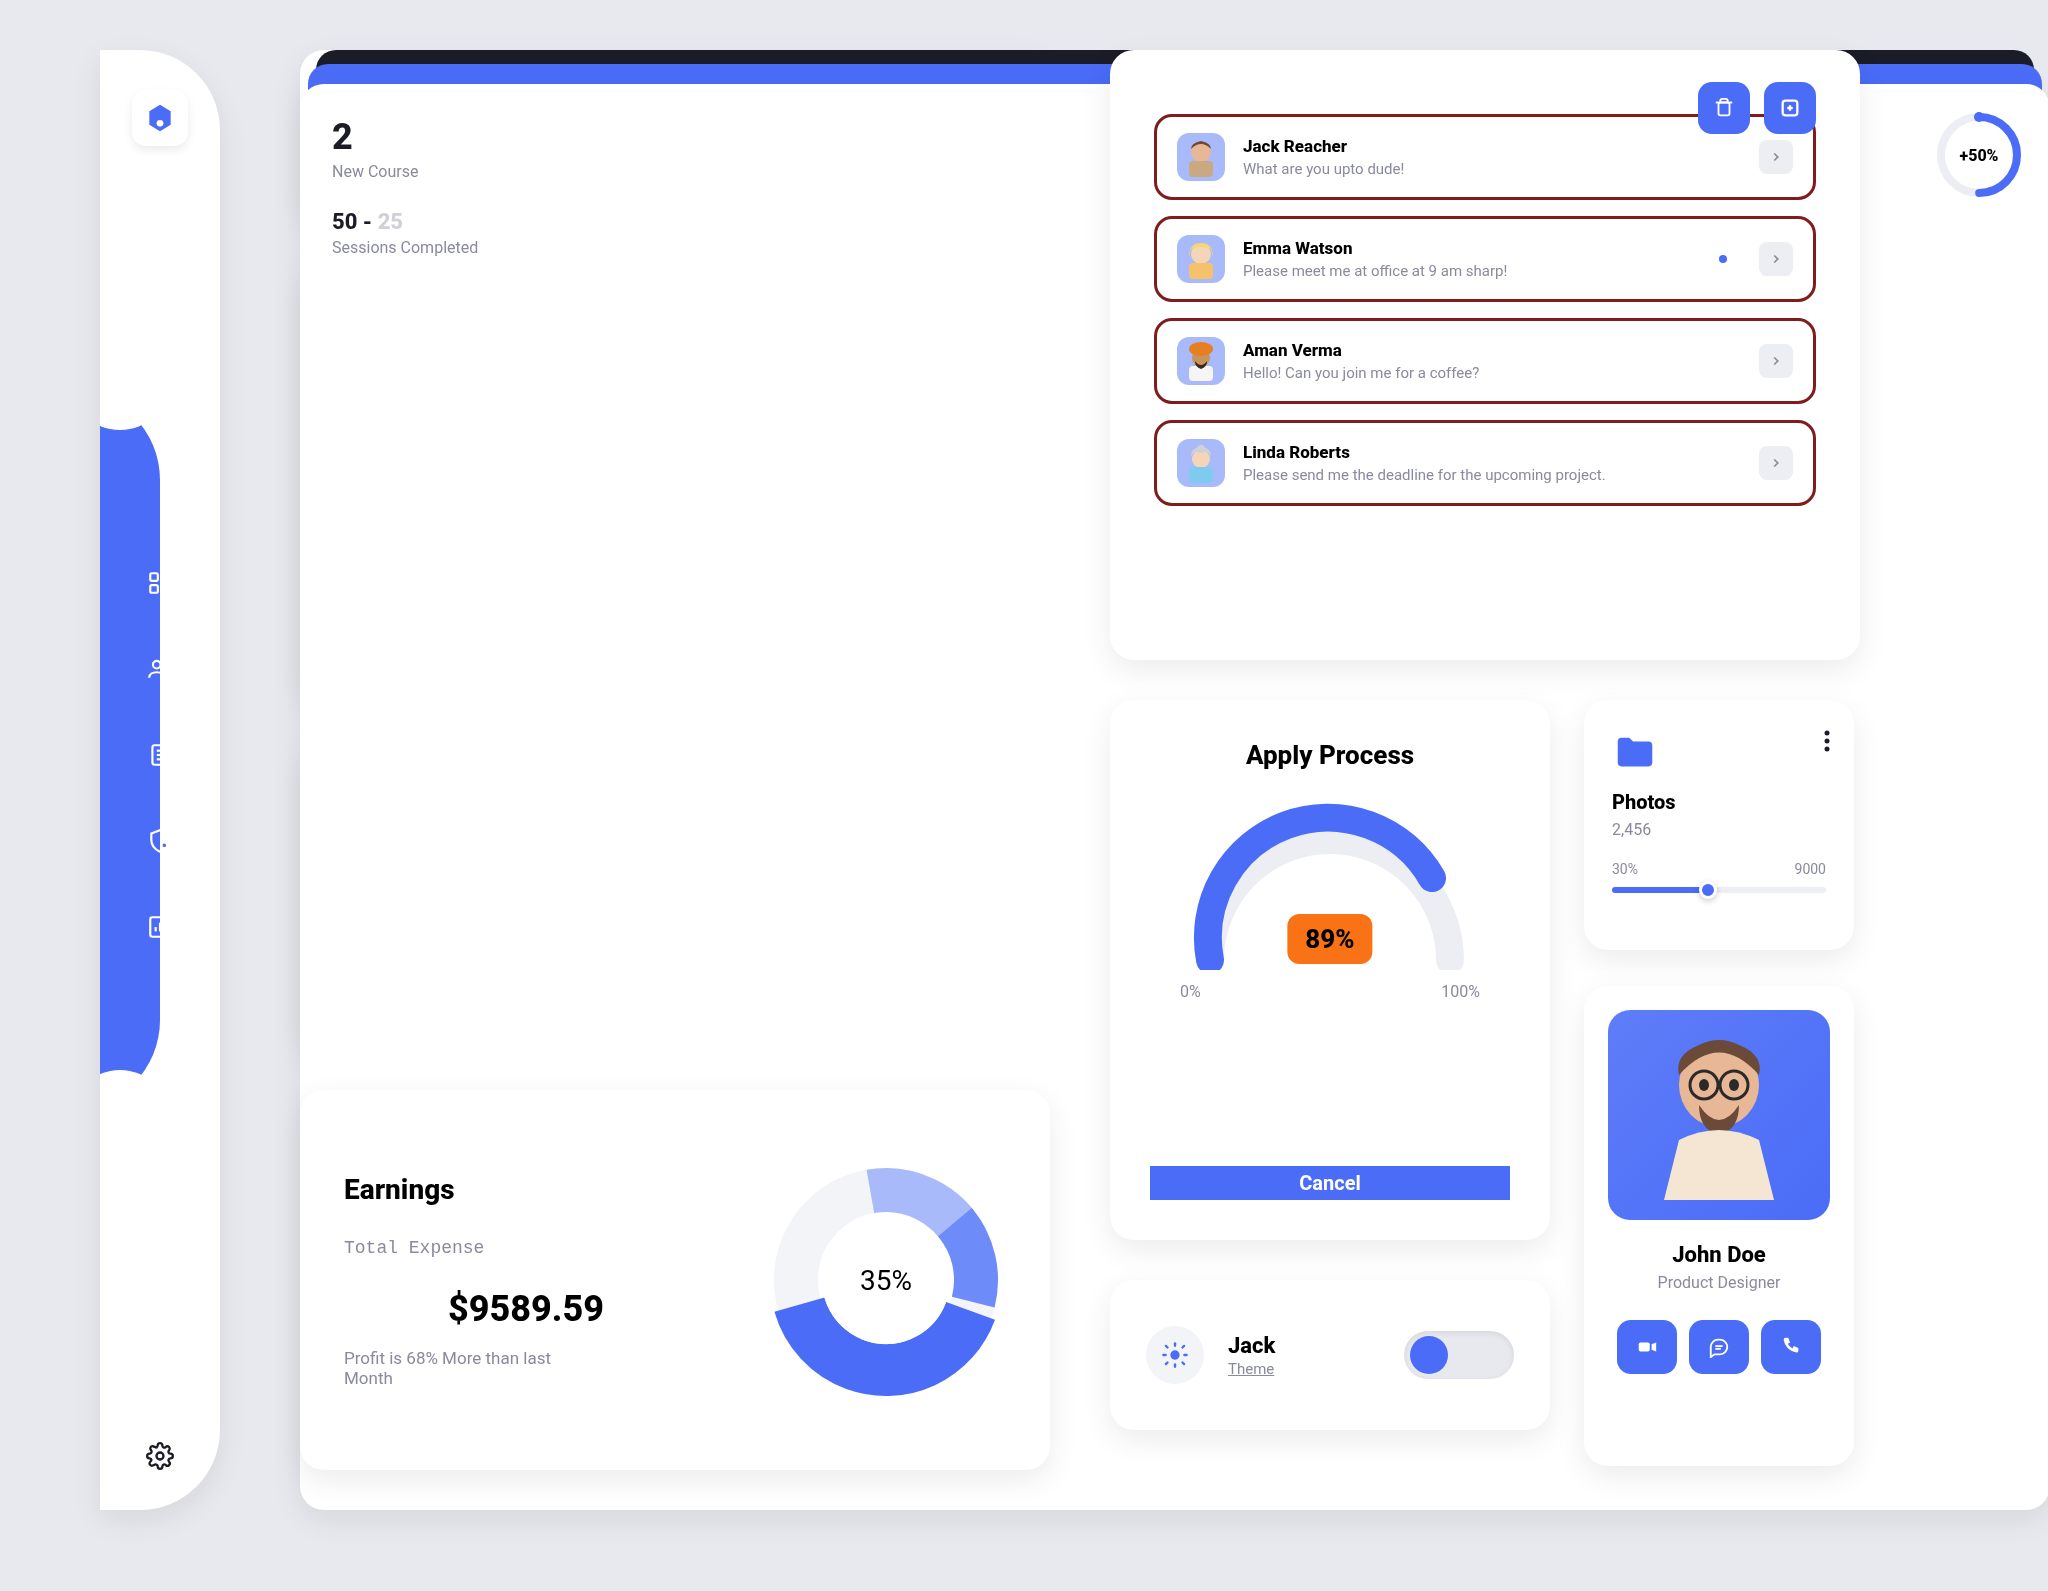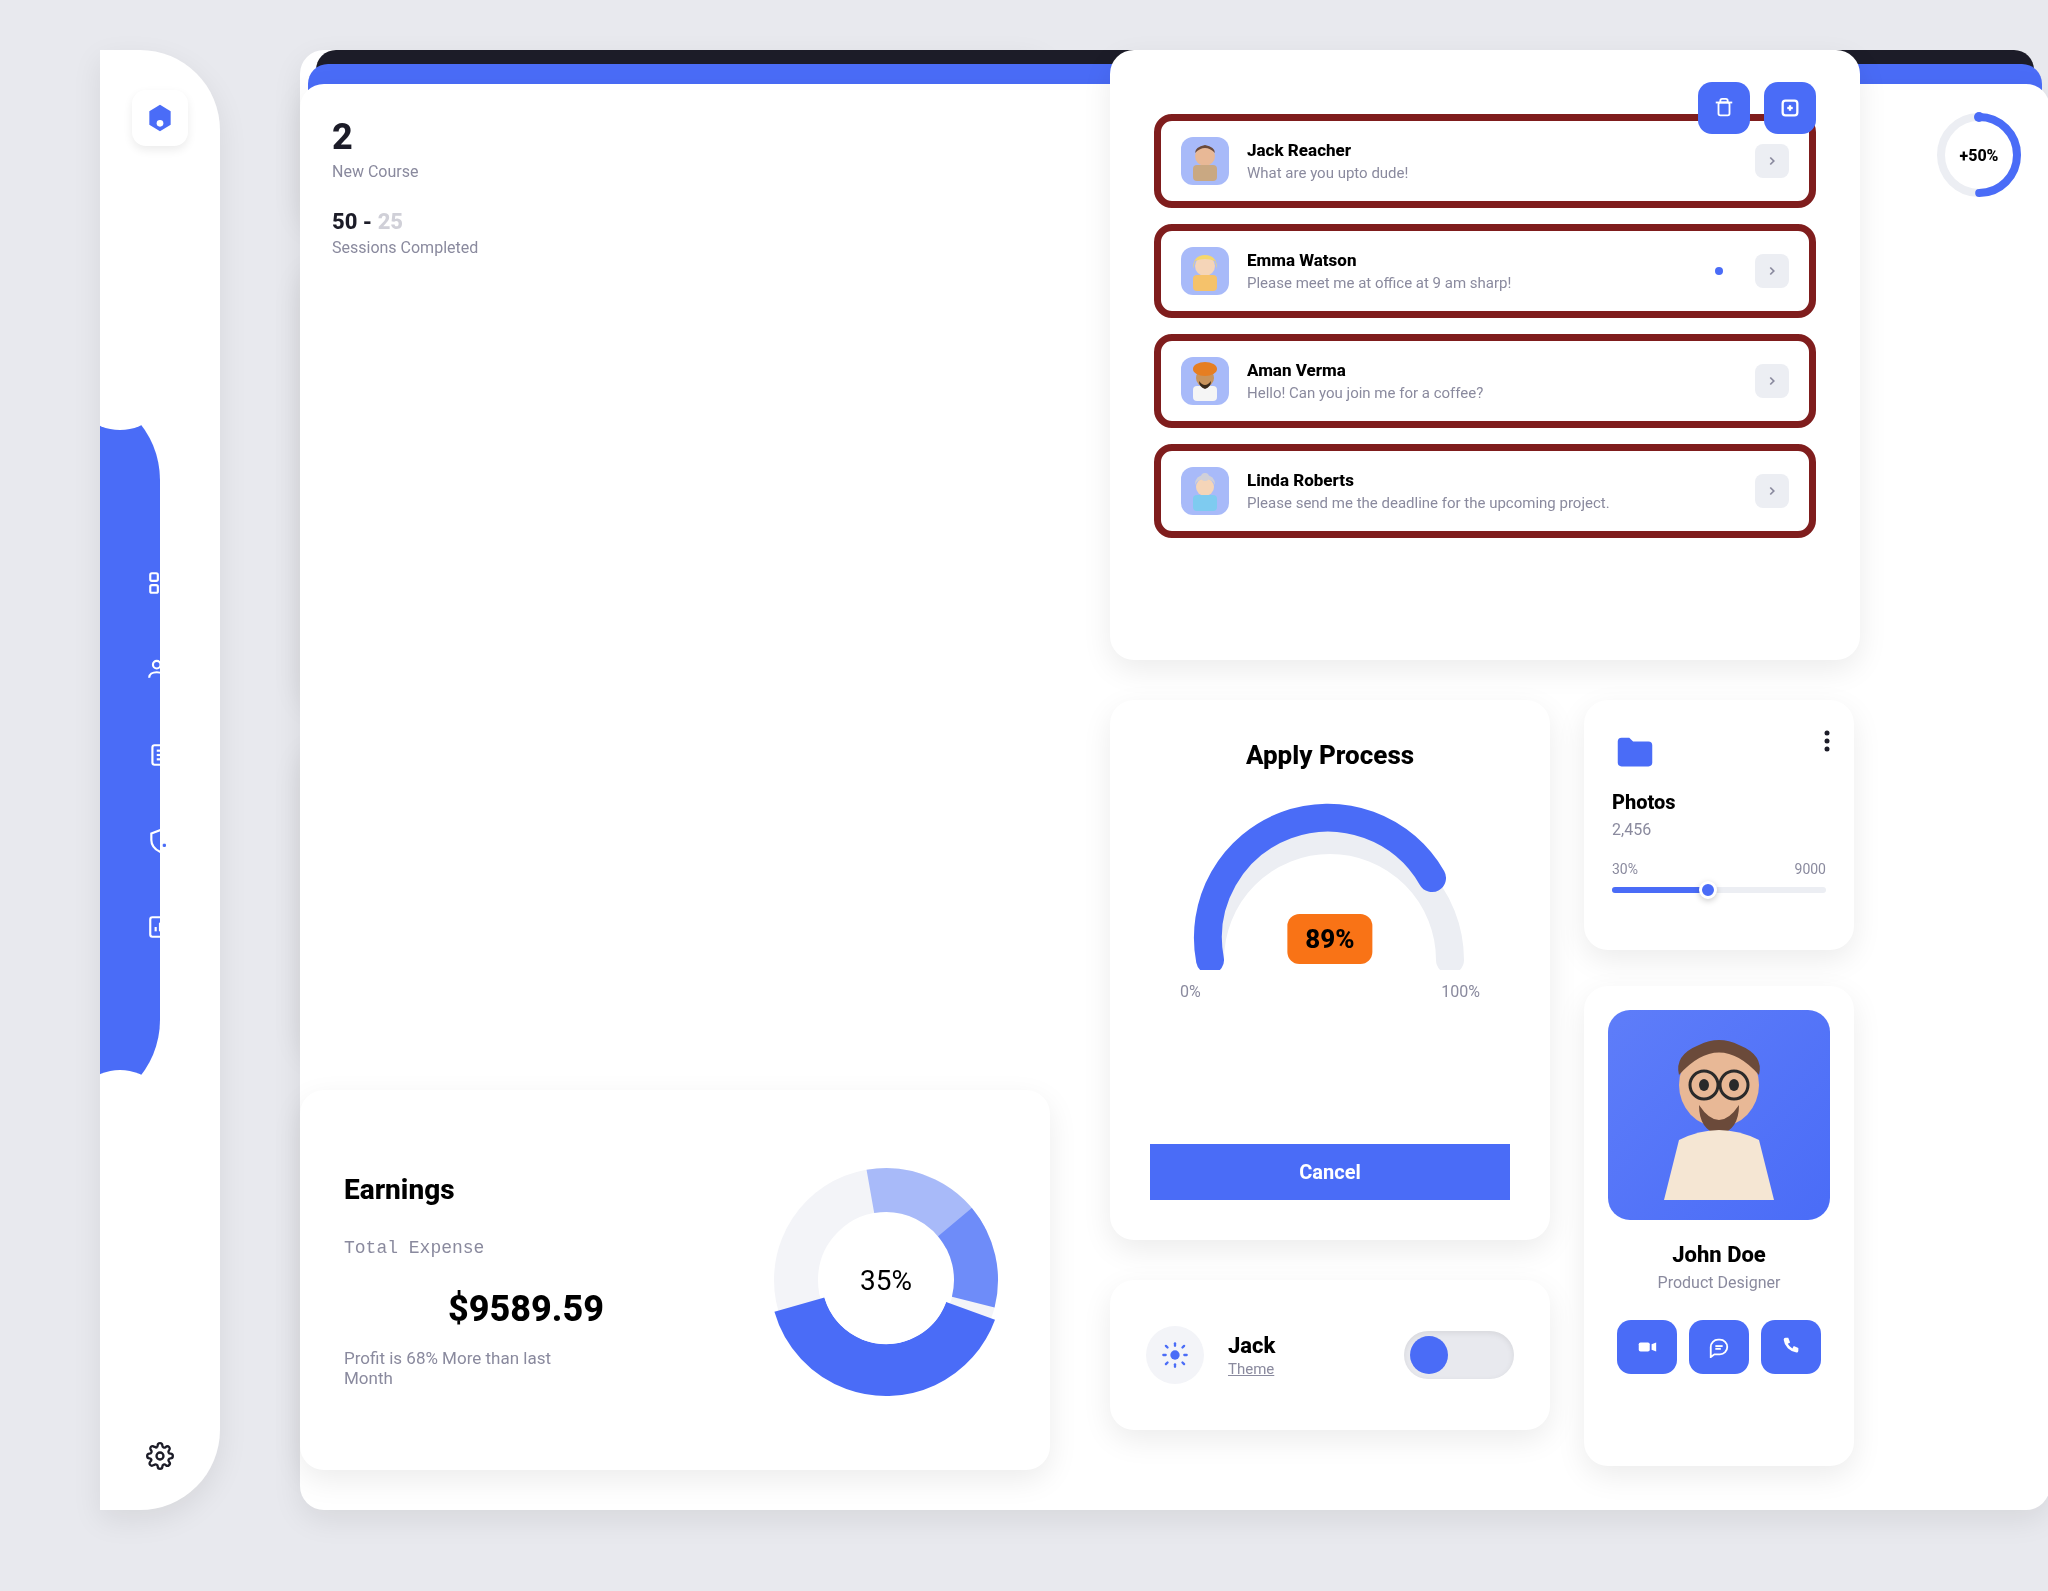--- a/index.html
+++ b/index.html
@@ -99,35 +99,35 @@
   .earnings .note { font-size:17px; color:var(--gray); margin-top:18px; max-width:260px;}
   .donut { position:relative; width:240px; height:240px;}
   .donut .txt { position:absolute; inset:0; display:flex; align-items:center; justify-content:center; font-size:28px; font-weight:400;text-align:right;}
 
   
   .chats { left:810px; top:0; width:750px; height:610px; padding:40px 44px;}
   .chats h2 { font-size:32px; font-weight:800;}
   .chats-actions{ position:absolute; right:44px; top:32px; display:flex; gap:14px;}
   .icon-btn{ width:52px; height:52px; background:var(--blue); border-radius:14px; display:flex; align-items:center; justify-content:center; cursor:pointer; color:#fff;}
   .chat-list{ margin-top:24px; display:flex; flex-direction:column; gap:16px;}
-  .chat-item{ border:7px solid #7f1d1d; border-radius:18px; padding:16px 20px; display:flex; align-items:center; gap:18px; cursor:pointer;}
+  .chat-item{ border:3px solid #7f1d1d; border-radius:18px; padding:16px 20px; display:flex; align-items:center; gap:18px; cursor:pointer;}
   .avatar{ width:48px; height:48px; border-radius:12px; background:var(--blue-lighter); flex-shrink:0; display:flex; align-items:center; justify-content:center;}
   .chat-text{ flex:1;}
   .chat-text .name{ font-size:17px; font-weight:800;}
   .chat-text .prev{ font-size:15px; color:var(--gray); margin-top:4px;}
   .chat-item .arrow{ width:34px; height:34px; background:#eceef3; border-radius:8px; display:flex; align-items:center; justify-content:center; color:var(--gray);}
   .blue-dot-sm{width:8px; height:8px; border-radius:50%; background:var(--blue); margin-right:14px;}
 
   
   .apply { left:810px; top:650px; width:440px; height:540px; padding:40px; display:flex; flex-direction:column; align-items:center;}
   .apply h3 { font-size:26px; font-weight:800; text-align:center;}
   .gauge{ position:relative; width:300px; height:170px; margin-top:30px;}
   .gauge .val{ position:absolute; left:50%; transform:translateX(-50%); bottom:6px; font-size:26px; font-weight:800; background:#f97316; padding:10px 18px; border-radius:12px;}
   .gauge-labels{display:flex; justify-content:space-between; width:300px; font-size:16px; color:var(--gray); margin-top:12px;}
-  .cancel{ margin-top:auto; width:100%; background:var(--blue); color:#fff; font-size:20px; font-weight:700; border:none; border-radius:0; padding:16px; cursor:pointer;}
+  .cancel{ margin-top:auto; width:100%; background:var(--blue); color:#fff; font-size:20px; font-weight:700; border:none; border-radius:0; padding:5px; cursor:pointer;}
 
   
   .photos{ left:1284px; top:650px; width:270px; height:250px; padding:30px 28px;}
   .photos h4{ font-size:20px; font-weight:800; margin-top:14px;}
   .photos .folder-ic{ color:var(--blue);}
   .photos .more{ position:absolute; right:24px; top:30px; cursor:pointer; color:var(--dark);}
   .photos .cnt{ font-size:16px; color:var(--gray); margin-top:6px;}
   .photos .range-labels{ display:flex; justify-content:space-between; font-size:14px; color:var(--gray); margin-top:22px;}
   .slider{ position:relative; width:100%; height:6px; background:#eceef3; border-radius:4px; margin-top:10px;}
   .slider .fill{ position:absolute; left:0; top:0; height:100%; width:45%; background:var(--blue); border-radius:4px;}

